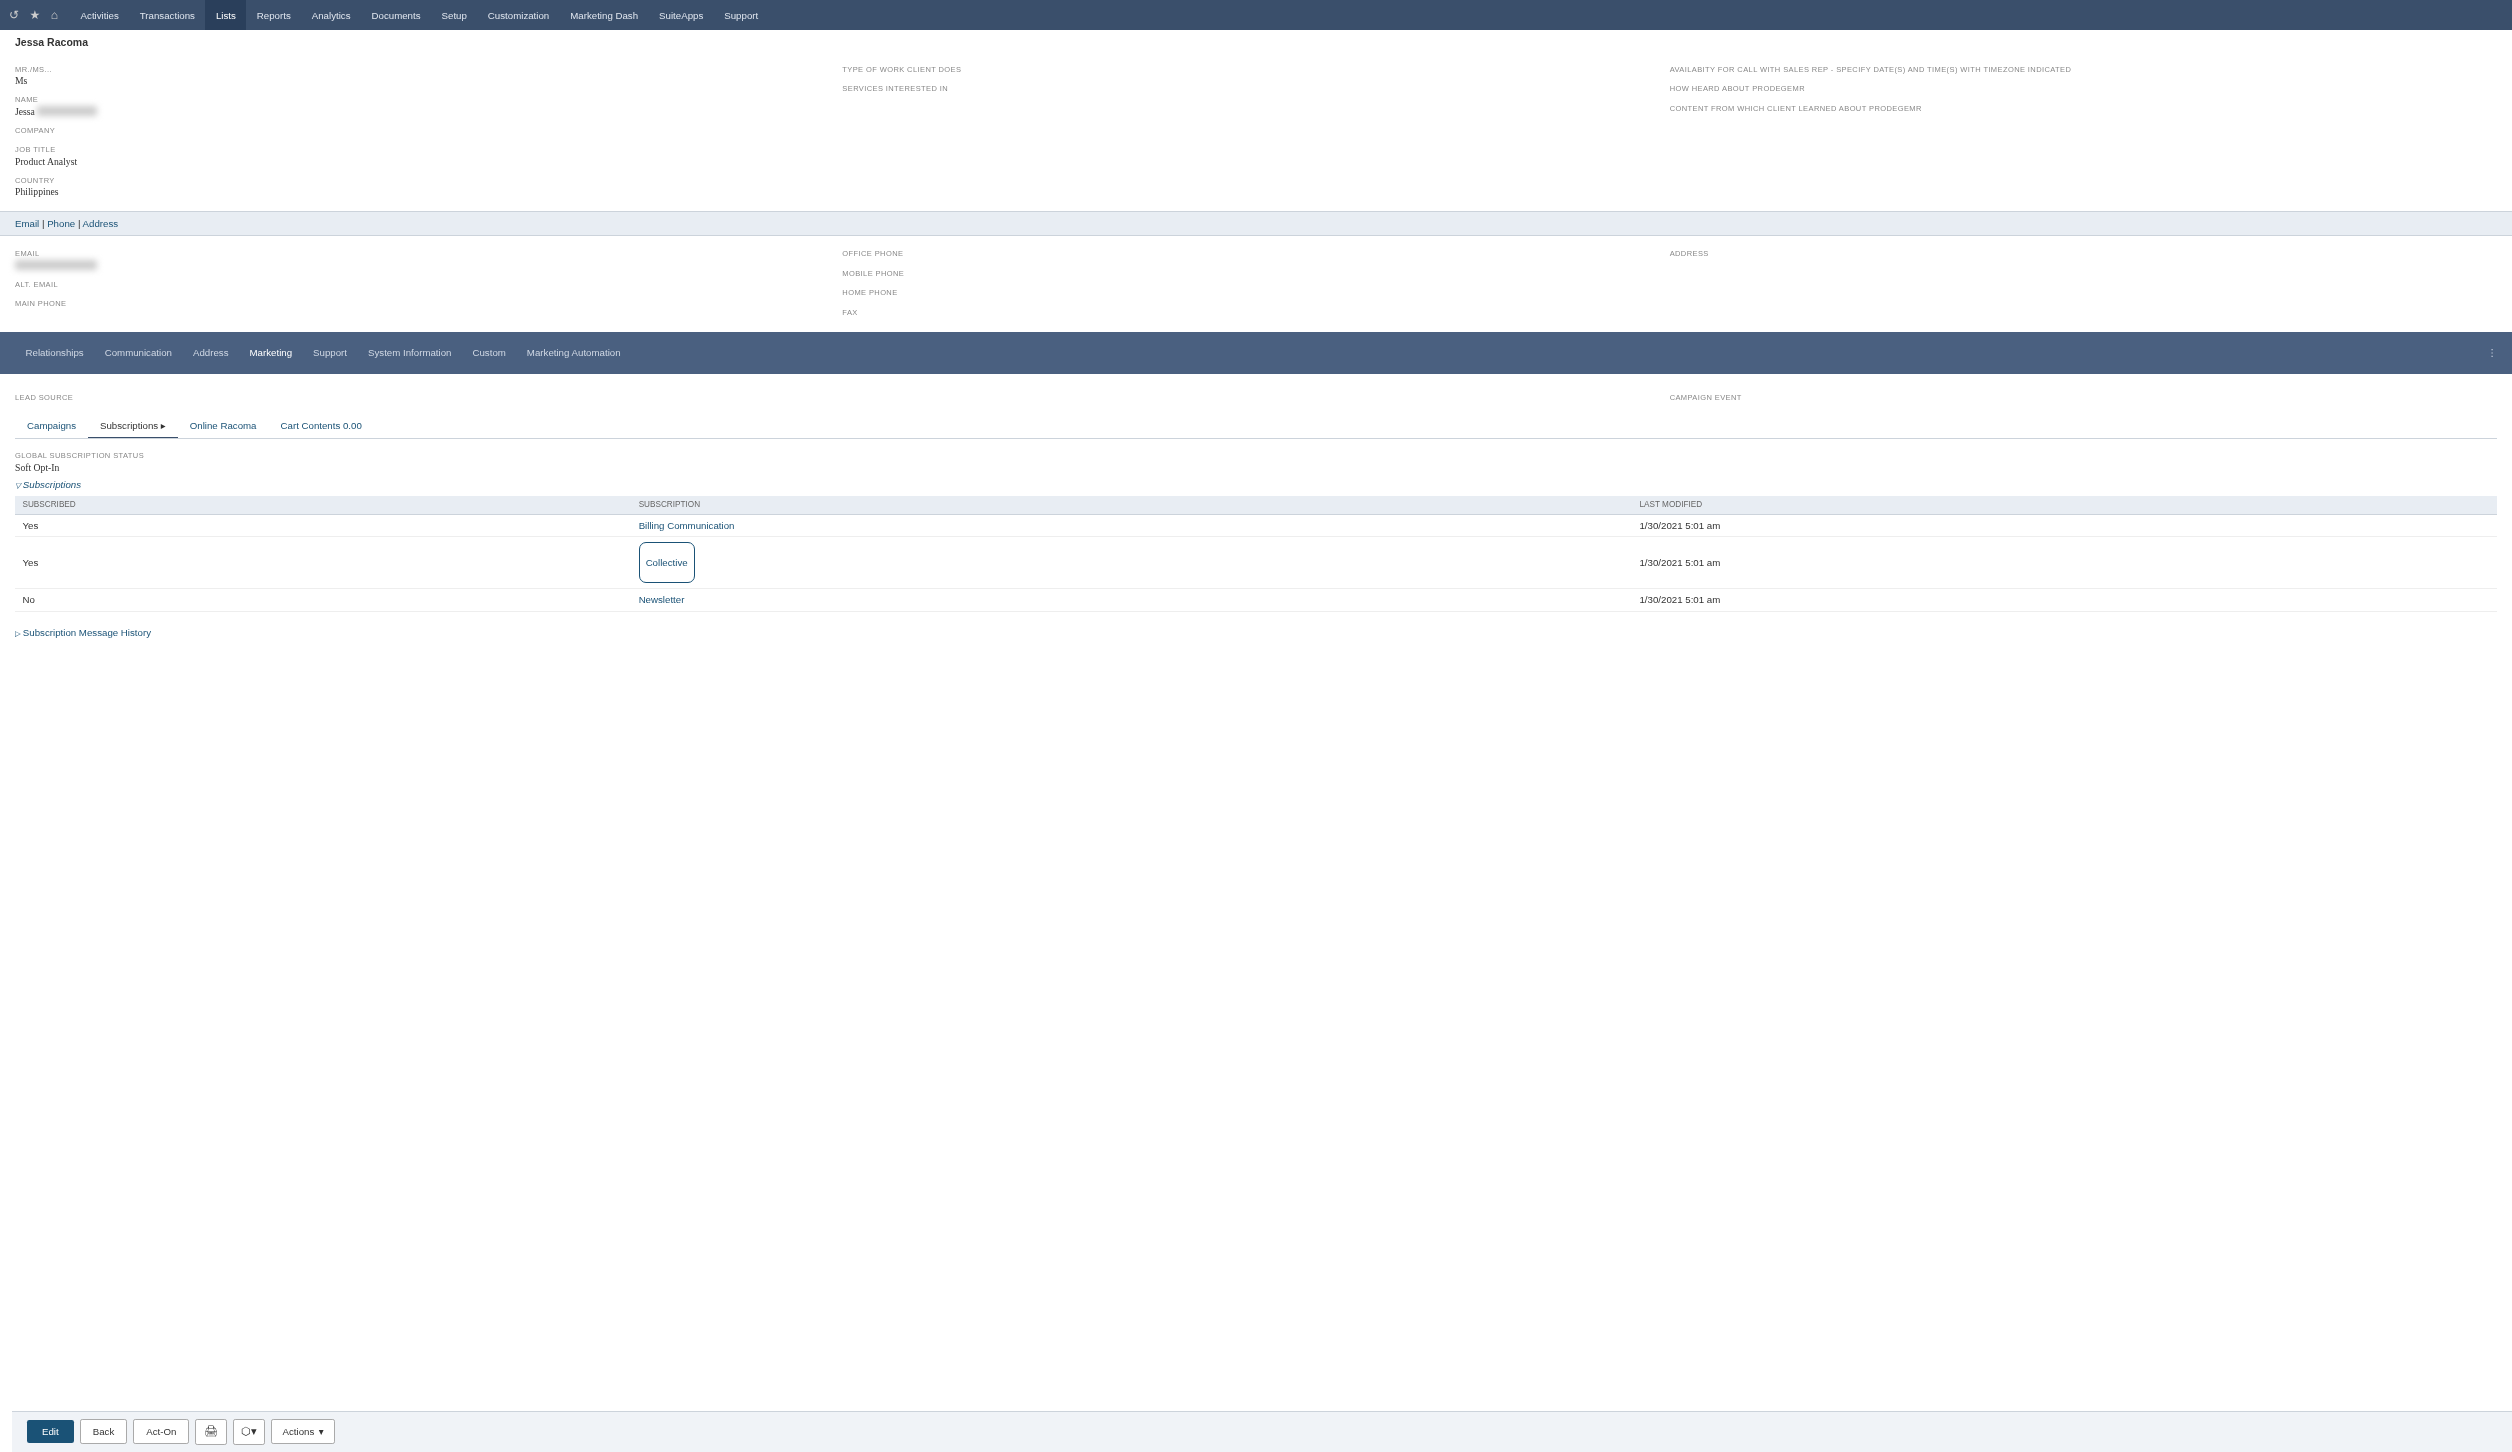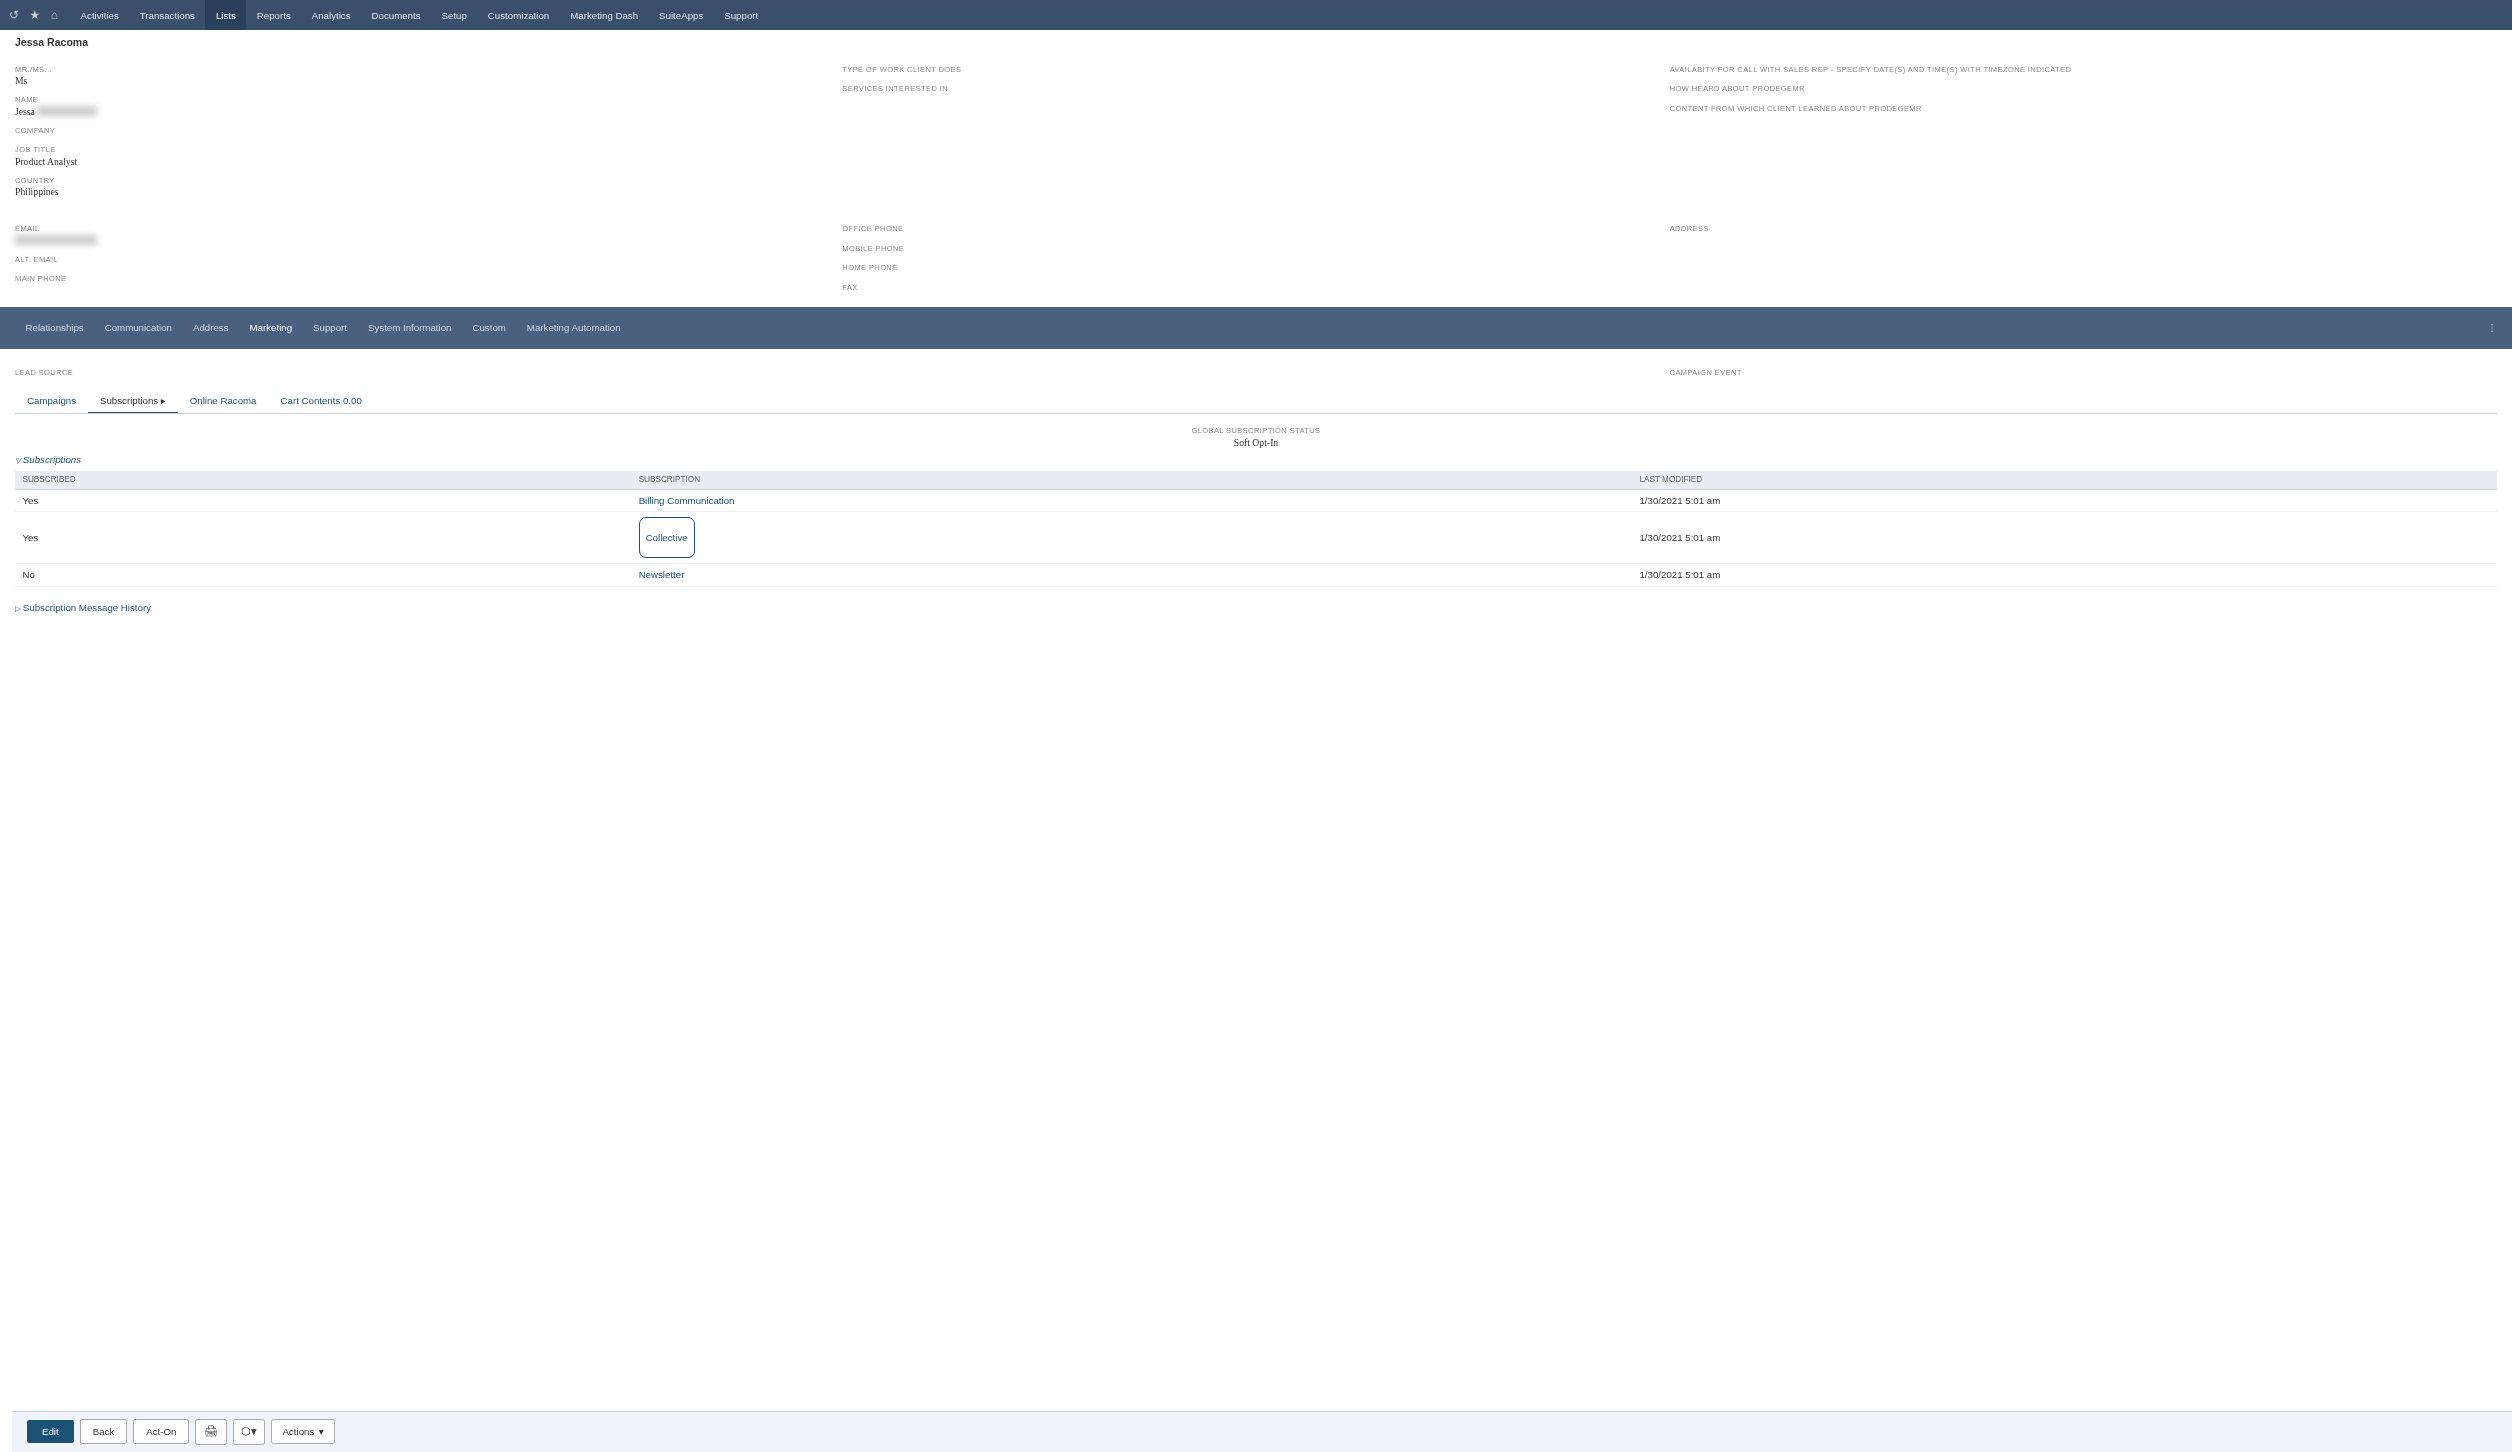--- a/index.html
+++ b/index.html
@@ -141,21 +141,20 @@
       border-bottom: 1.5px solid transparent;
     }
     .inner-tab.active {
       color: #333;
       border-bottom: 1.5px solid #3a4f6b;
       font-weight: normal;
     }
 
     
     .sub-status-block {
-      text-align: center;
     }
 
     
     .subscriptions-section {
       margin-top: 6px;
     }
     .subscriptions-title {
       font-size: 9.7px;
       color: #1a5276;
       margin-bottom: 6px;
@@ -349,20 +348,27 @@
         <div class="field-label">HOW HEARD ABOUT PRODEGEMR</div>
         <div class="field-value empty"></div>
       </div>
       <div class="field-block">
         <div class="field-label">CONTENT FROM WHICH CLIENT LEARNED ABOUT PRODEGEMR</div>
         <div class="field-value empty"></div>
       </div>
     </div>
   </div>
 
+  <div class="section-header">
+    <a>Email</a>
+    <span> | </span>
+    <a>Phone</a>
+    <span> | </span>
+    <a>Address</a>
+  </div>
 
   <div class="fields-grid">
 
     <div>
       <div class="field-block">
         <div class="field-label">EMAIL</div>
         <div class="field-value"><span class="blurred">email@example.com</span></div>
       </div>
       <div class="field-block">
         <div class="field-label">ALT. EMAIL</div>

